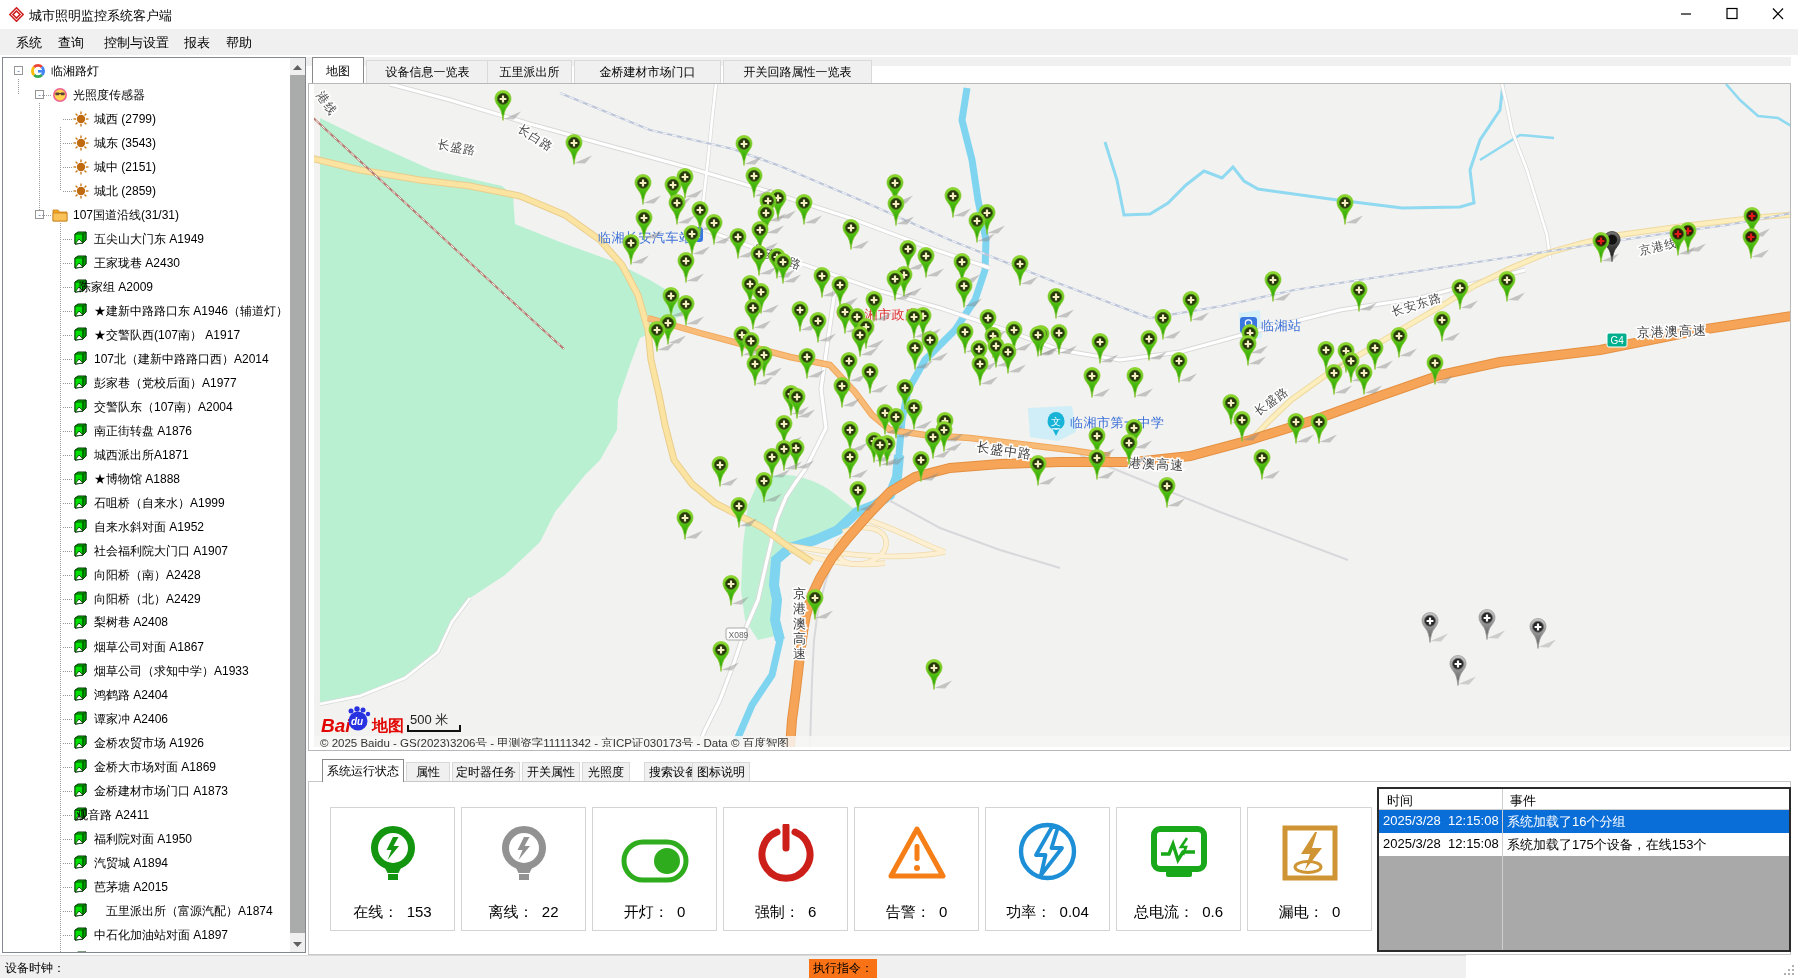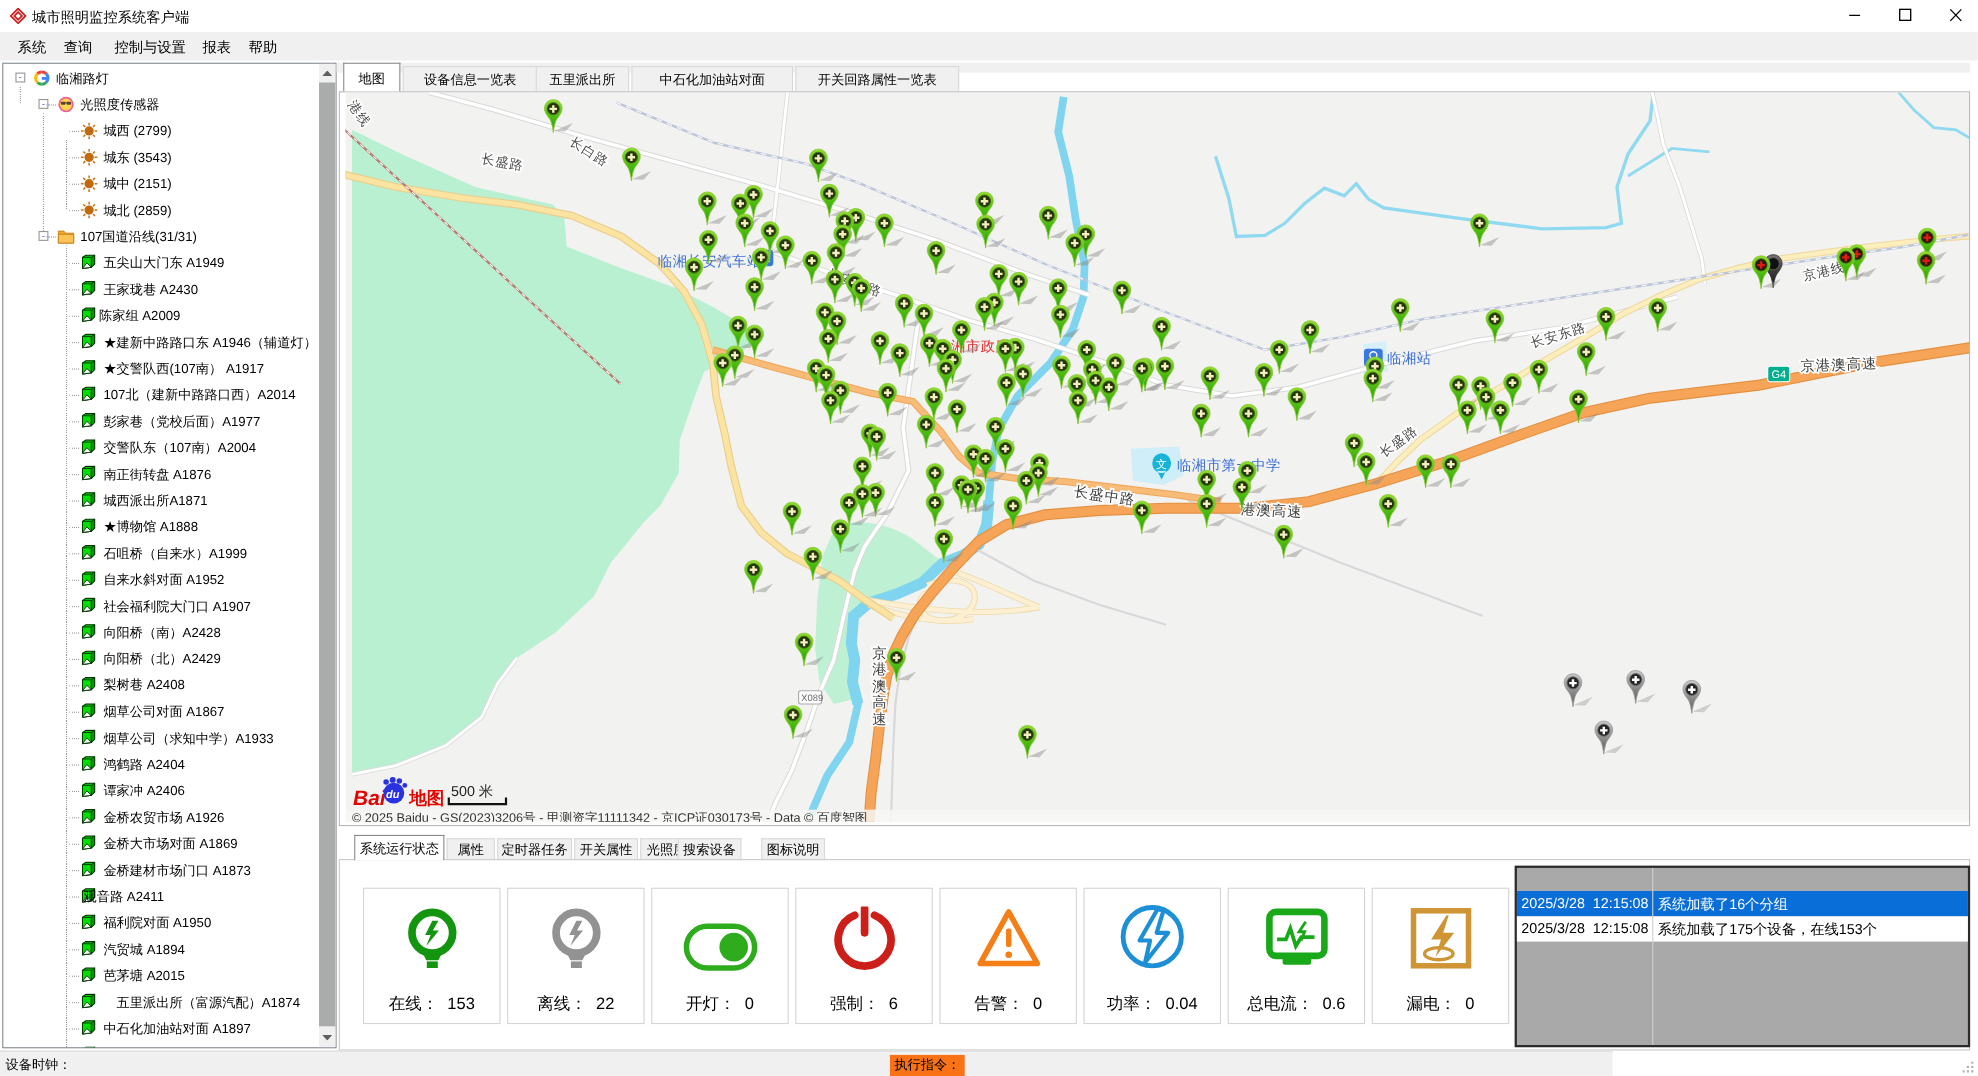--- a/index.html
+++ b/index.html
@@ -163,21 +163,21 @@
         <path d="M2 13 L6 8 L10 12 Z" fill="#ffffff" stroke="#003300" stroke-width="0.8"></path>
       </svg></div>
     <div class="tlabel" style="left:91px;top:197px">王家珑巷  A2430</div>
 <div class="hdot" style="left:60px;top:229px;width:9px"></div>
     <div class="ticon" style="left:70px;top:221px"><svg width="15" height="15" viewBox="0 0 15 15">
         <path d="M2 13 L2 3 L5 1 L13 1 L13 9 L10 12 Z" fill="#00c400" stroke="#003300" stroke-width="1"></path>
         <path d="M2 3 L10 3 L10 12 L2 13 Z" fill="#00e000" stroke="#003300" stroke-width="0.8"></path>
         <path d="M10 3 L13 1 L13 9 L10 12 Z" fill="#009900" stroke="#003300" stroke-width="0.8"></path>
         <path d="M2 13 L6 8 L10 12 Z" fill="#ffffff" stroke="#003300" stroke-width="0.8"></path>
       </svg></div>
-    <div class="tlabel" style="left:87px;top:221px">陈家组  A2009</div>
+    <div class="tlabel" style="left:76px;top:221px">陈家组  A2009</div>
 <div class="hdot" style="left:60px;top:253px;width:9px"></div>
     <div class="ticon" style="left:70px;top:245px"><svg width="15" height="15" viewBox="0 0 15 15">
         <path d="M2 13 L2 3 L5 1 L13 1 L13 9 L10 12 Z" fill="#00c400" stroke="#003300" stroke-width="1"></path>
         <path d="M2 3 L10 3 L10 12 L2 13 Z" fill="#00e000" stroke="#003300" stroke-width="0.8"></path>
         <path d="M10 3 L13 1 L13 9 L10 12 Z" fill="#009900" stroke="#003300" stroke-width="0.8"></path>
         <path d="M2 13 L6 8 L10 12 Z" fill="#ffffff" stroke="#003300" stroke-width="0.8"></path>
       </svg></div>
     <div class="tlabel" style="left:91px;top:245px">★建新中路路口东  A1946（辅道灯）</div>
 <div class="hdot" style="left:60px;top:277px;width:9px"></div>
     <div class="ticon" style="left:70px;top:269px"><svg width="15" height="15" viewBox="0 0 15 15">
@@ -402,21 +402,21 @@
       <div class="sarrow" style="top:877px"><svg width="9" height="5" style="margin-top:6px">
           <path d="M0 0 L9 0 L4.5 5 Z" fill="#606060"></path>
         </svg></div>
     </div>
 </div>
 
 <div class="abs" style="left:306px;top:57px;width:1485px;height:9px;background:#f0f0f0"></div>
 <div class="tab active" style="left:312px;top:57px;width:52px;height:26px;line-height:26px">地图</div>
 <div class="tab" style="left:366px;top:60px;width:123px;height:23px;line-height:22px">设备信息一览表</div>
 <div class="tab" style="left:487px;top:60px;width:85px;height:23px;line-height:22px">五里派出所</div>
-<div class="tab" style="left:574px;top:60px;width:147px;height:23px;line-height:22px">中石化加油站对面</div>
+<div class="tab" style="left:574px;top:60px;width:147px;height:23px;line-height:22px">金桥建材市场门口</div>
 <div class="tab" style="left:723px;top:60px;width:149px;height:23px;line-height:22px">开关回路属性一览表</div>
 <div class="abs" style="left:308px;top:83px;width:1483px;height:668px;background:#fff;border:1px solid #b8b8b8"></div>
 <svg class="abs" style="left:314px;top:84px" width="1476" height="663" viewBox="314 84 1476 663" font-family="Liberation Sans, sans-serif">
 <defs>
 <linearGradient id="gp" x1="0" y1="0" x2="0" y2="1">
 <stop offset="0" stop-color="#8edd2e"></stop>
         <stop offset="0.45" stop-color="#54c013"></stop>
         <stop offset="1" stop-color="#1b9d06"></stop>
       </linearGradient>
 <linearGradient id="gy" x1="0" y1="0" x2="0" y2="1">
@@ -690,21 +690,21 @@
 <text x="410" y="724" font-size="13" fill="#222">500 米</text>
 <path d="M408,725 v6 h52 v-6" fill="none" stroke="#111" stroke-width="2"></path>
 <rect x="314" y="736" width="1476" height="14" fill="#f7f7f5" opacity="0.85"></rect>
 <text x="320" y="747" font-size="11.5" fill="#333">© 2025 Baidu - GS(2023)3206号 - 甲测资字11111342 - 京ICP证030173号 - Data © 百度智图</text>
 </svg>
 <div class="tab active" style="left:322px;top:759px;width:82px;height:23px;line-height:22px">系统运行状态</div>
 <div class="tab" style="left:406px;top:762px;width:44px;height:20px;line-height:19px">属性</div>
 <div class="tab" style="left:452px;top:762px;width:68px;height:20px;line-height:19px">定时器任务</div>
 <div class="tab" style="left:522px;top:762px;width:58px;height:20px;line-height:19px">开关属性</div>
 <div class="tab" style="left:582px;top:762px;width:48px;height:20px;line-height:19px">光照度</div>
-<div class="tab" style="left:616px;top:762px;width:58px;height:20px;line-height:19px">搜索设备</div>
+<div class="tab" style="left:644px;top:762px;width:58px;height:20px;line-height:19px">搜索设备</div>
 <div class="tab" style="left:692px;top:762px;width:58px;height:20px;line-height:19px">图标说明</div>
 <div class="abs" style="left:308px;top:781px;width:1483px;height:174px;background:#fff;border:1px solid #c8c8c8"></div>
 <div class="card" style="left:330px;top:807px"><svg width="58" height="58" viewBox="0 0 58 58">
       <circle cx="29" cy="24" r="18.5" fill="none" stroke="#13950f" stroke-width="7"></circle>
       <path d="M29 13 l-6.5 13 h5 l-4 10 l11.5-14 h-5.5 l5-9 z" fill="#13950f"></path>
       <path d="M21 44 h16 l-2.5 5 h-11 z" fill="#13950f"></path>
       <rect x="24" y="50" width="10" height="6" fill="#13950f"></rect>
     </svg><div class="cap">在线：&nbsp;&nbsp;153</div></div>
 <div class="card" style="left:461px;top:807px"><svg width="58" height="58" viewBox="0 0 58 58">
       <circle cx="29" cy="24" r="18.5" fill="none" stroke="#929292" stroke-width="7"></circle>
@@ -734,20 +734,24 @@
       <path d="M12 30 h8 l4-10 l5 16 l5-8 h12" fill="none" stroke="#19a819" stroke-width="3.4"></path>
       <path d="M38 14 l-6 9 h5 l-3 8" fill="none" stroke="#19a819" stroke-width="2.6"></path>
       <rect x="17" y="45" width="26" height="8" rx="2" fill="#19a819"></rect>
     </svg><div class="cap">总电流：&nbsp;&nbsp;0.6</div></div>
 <div class="card" style="left:1247px;top:807px"><svg width="58" height="58" viewBox="0 0 58 58">
       <rect x="4" y="4" width="50" height="50" fill="none" stroke="#cf9434" stroke-width="5"></rect>
       <path d="M34 8 L20 30 h9 l-5 16 L41 24 h-10 l5-16 z" fill="#cf9434"></path>
       <ellipse cx="27" cy="43" rx="13" ry="5.5" fill="none" stroke="#cf9434" stroke-width="3"></ellipse>
     </svg><div class="cap">漏电：&nbsp;&nbsp;0</div></div>
 <div id="evt">
+ <div class="hdr">
+      <span class="ecell" style="left:8px">时间</span>
+      <span class="ecell" style="left:131px">事件</span>
+    </div>
  <div class="c2" style="z-index:2"></div>
  <div class="r1">
       <span class="ecell" style="left:4px">2025/3/28&nbsp; 12:15:08</span>
       <span class="ecell" style="left:128px">系统加载了16个分组</span>
     </div>
  <div class="r2">
       <span class="ecell" style="left:4px">2025/3/28&nbsp; 12:15:08</span>
       <span class="ecell" style="left:128px">系统加载了175个设备，在线153个</span>
     </div>
 </div>

